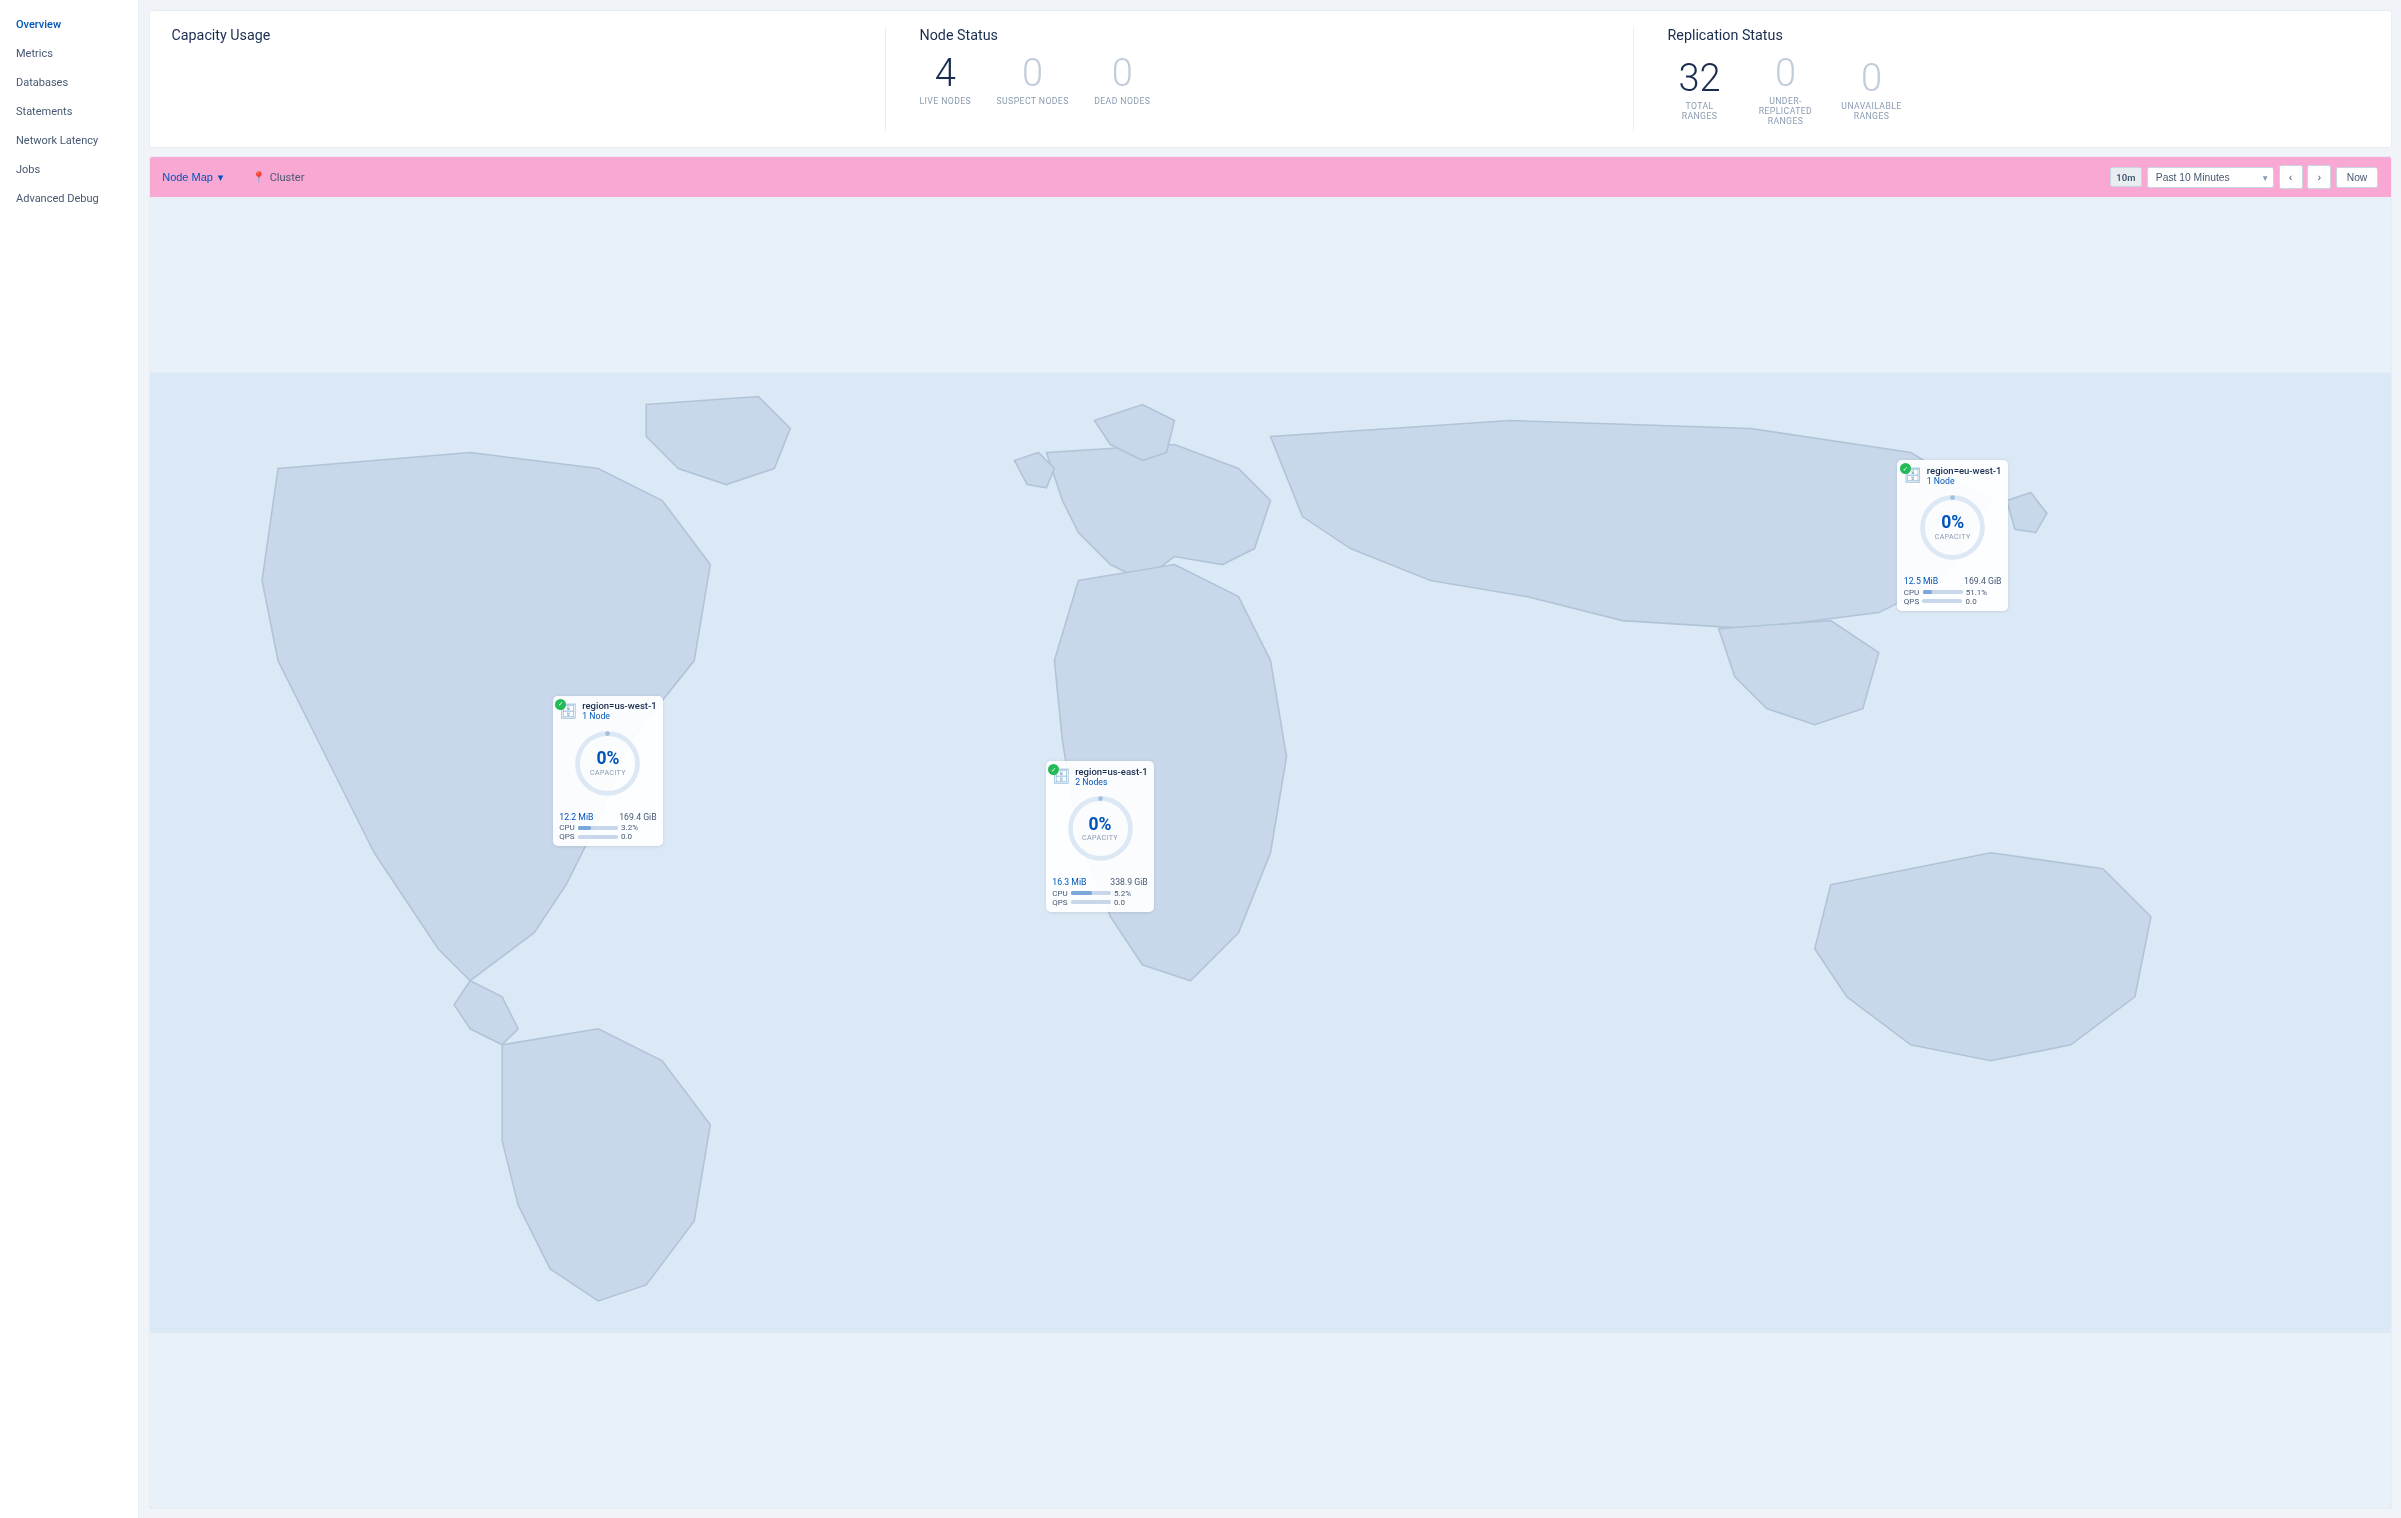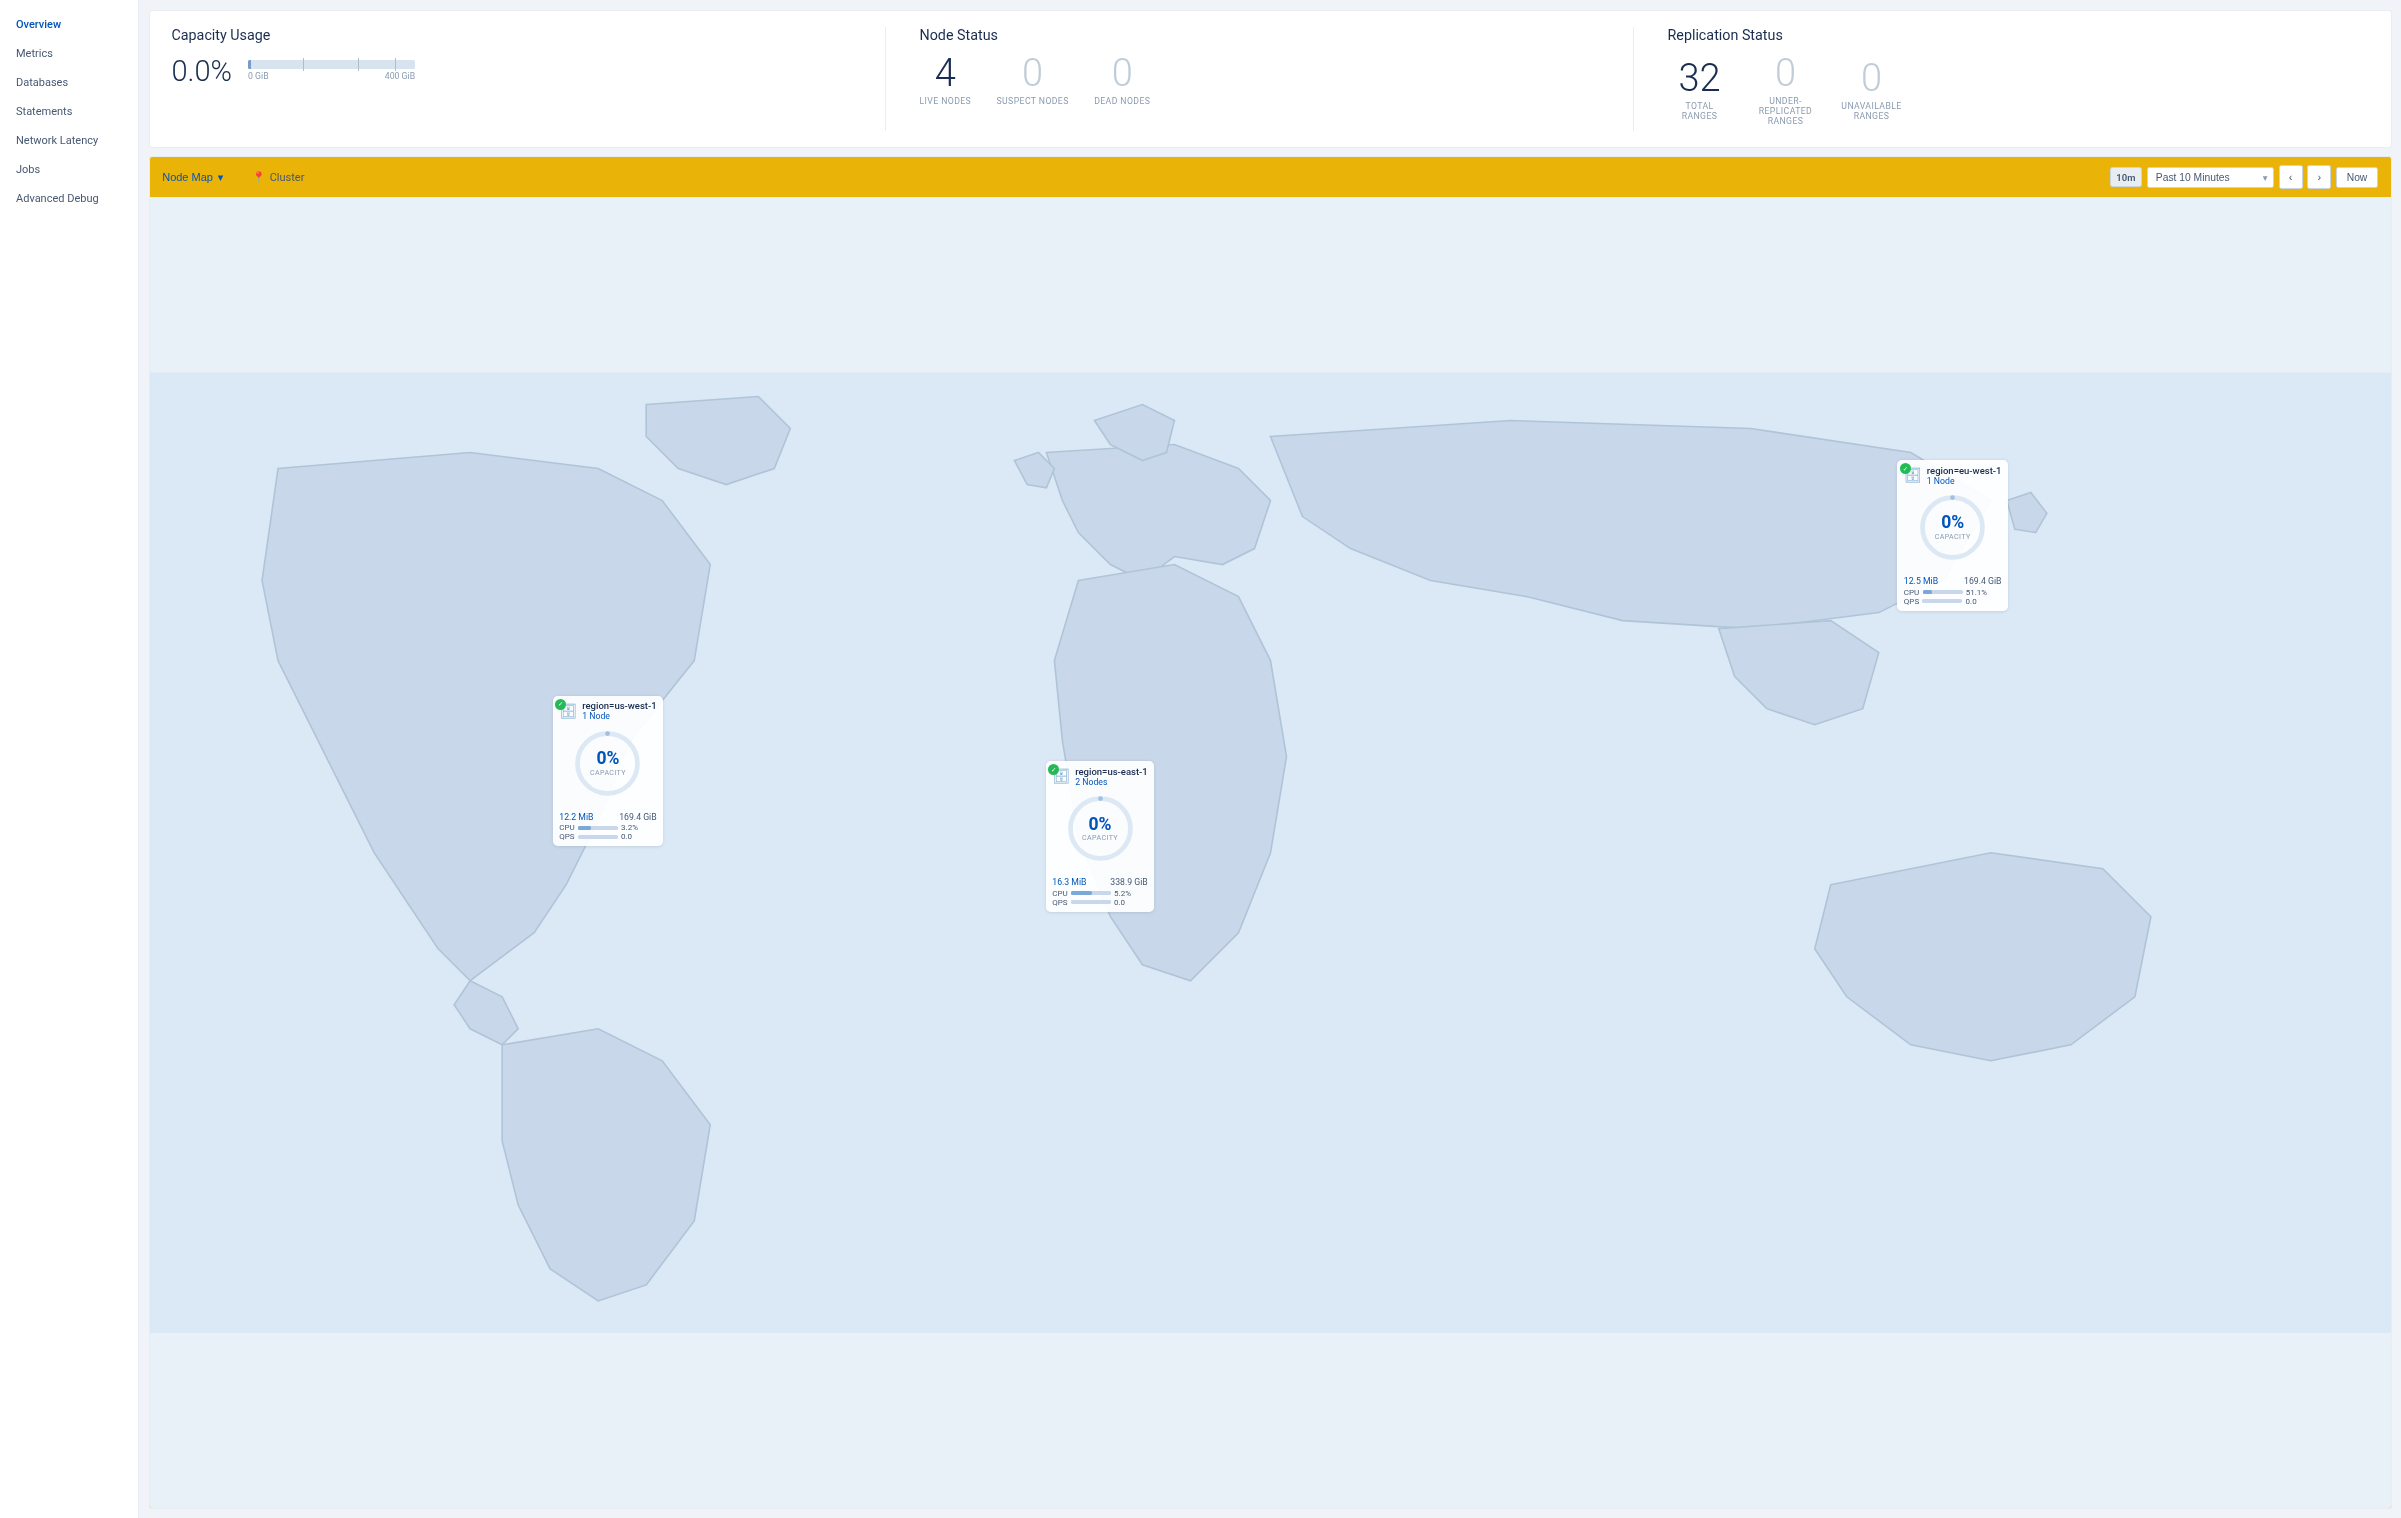--- a/index.html
+++ b/index.html
@@ -167,21 +167,21 @@
       letter-spacing: 0.4px;
       text-transform: uppercase;
       margin-top: 4.8px;
       max-width: 64px;
       text-align: center;
     }
     .rep-item { text-align: center; }
 
     
     .map-panel {
-      background: #eab308;
+      background: #f9a8d4;
       margin: 8px 9.5px 9.5px 9.5px;
       border-radius: 3.2px;
       border: 0.8px solid #e8edf2;
       flex: 1;
       display: flex;
       flex-direction: column;
       overflow: hidden;
     }
 
     .map-toolbar {
@@ -407,35 +407,20 @@
   <a class="sidebar-item">Jobs</a>
   <a class="sidebar-item">Advanced Debug</a>
 </nav>
 
 <div class="main">
 
   <div class="stats-panel">
 
     <div class="stats-section">
       <div class="stats-title">Capacity Usage</div>
-      <div style="display:flex; align-items:center; gap:8px; margin-bottom:8px;">
-        <span class="capacity-percent">0.0%</span>
-        <div class="capacity-bar-container">
-          <div class="capacity-bar">
-            <div class="capacity-bar-fill"></div>
-            <div class="capacity-bar-tick" style="left:33%"></div>
-            <div class="capacity-bar-tick" style="left:66%"></div>
-            <div class="capacity-bar-tick" style="left:88%"></div>
-          </div>
-          <div class="capacity-bar-labels">
-            <span>0 GiB</span>
-            <span>400 GiB</span>
-          </div>
-        </div>
-      </div>
     </div>
 
     <div class="stats-section">
       <div class="stats-title">Node Status</div>
       <div class="node-status-numbers">
         <div class="node-status-item">
           <div class="node-big-number">4</div>
           <div class="node-label">LIVE NODES</div>
         </div>
         <div class="node-status-item">

